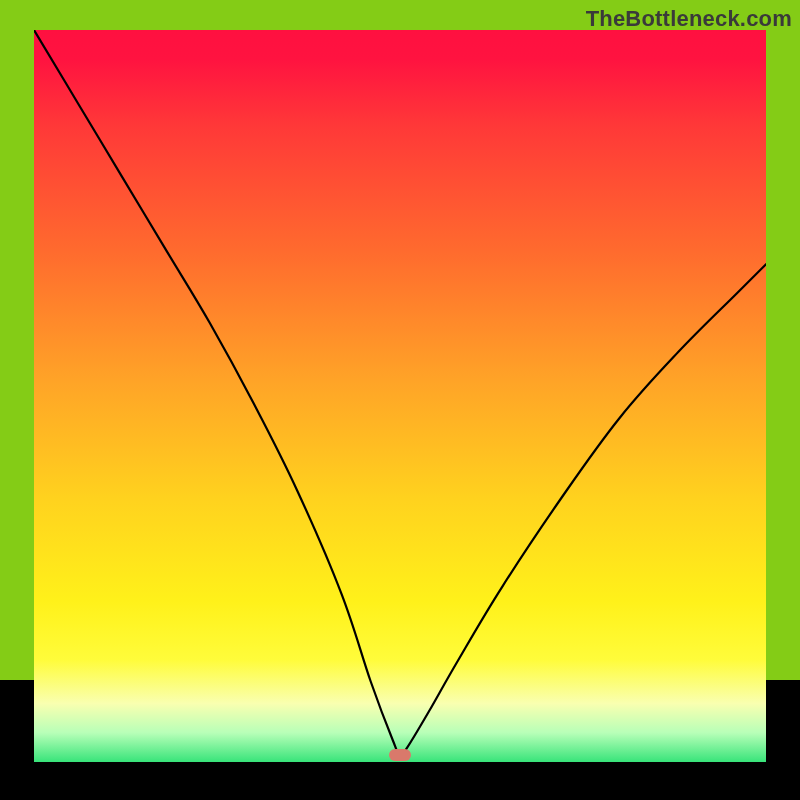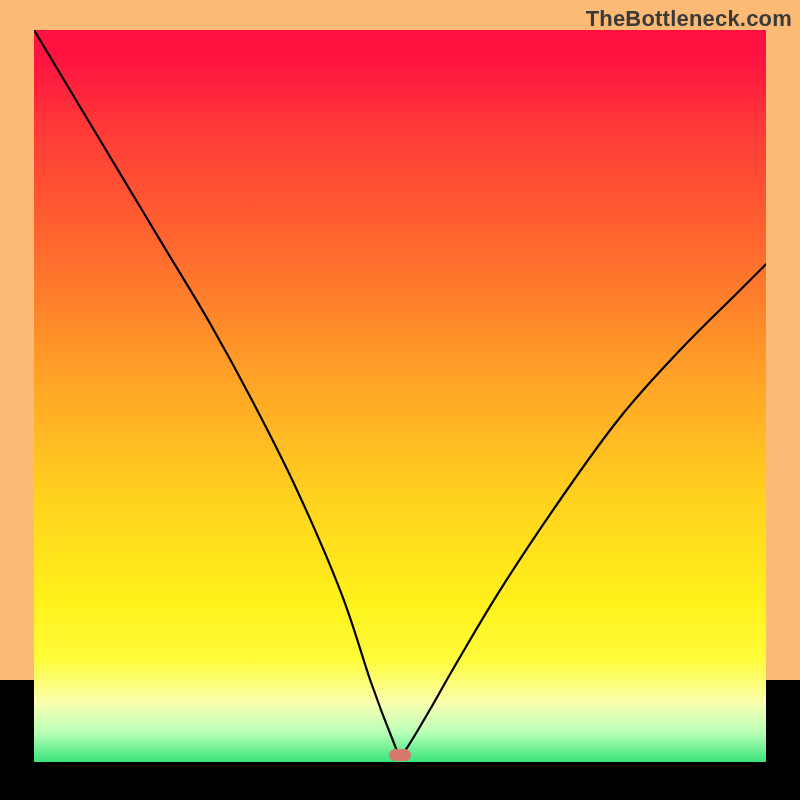--- a/index.html
+++ b/index.html
@@ -8,21 +8,21 @@
     width: 800px;
     height: 800px;
     background: #000;
     overflow: hidden;
     font-family: Arial, Helvetica, sans-serif;
   }
   .stage {
     position: relative;
     width: 800px;
     height: 680px;
-    background: #fdba74;
+    background: #84cc16;
   }
   
   .plot {
     position: absolute;
     left: 34px;
     top: 30px;
     width: 732px;
     height: 732px;
     background: linear-gradient(
       to bottom,

